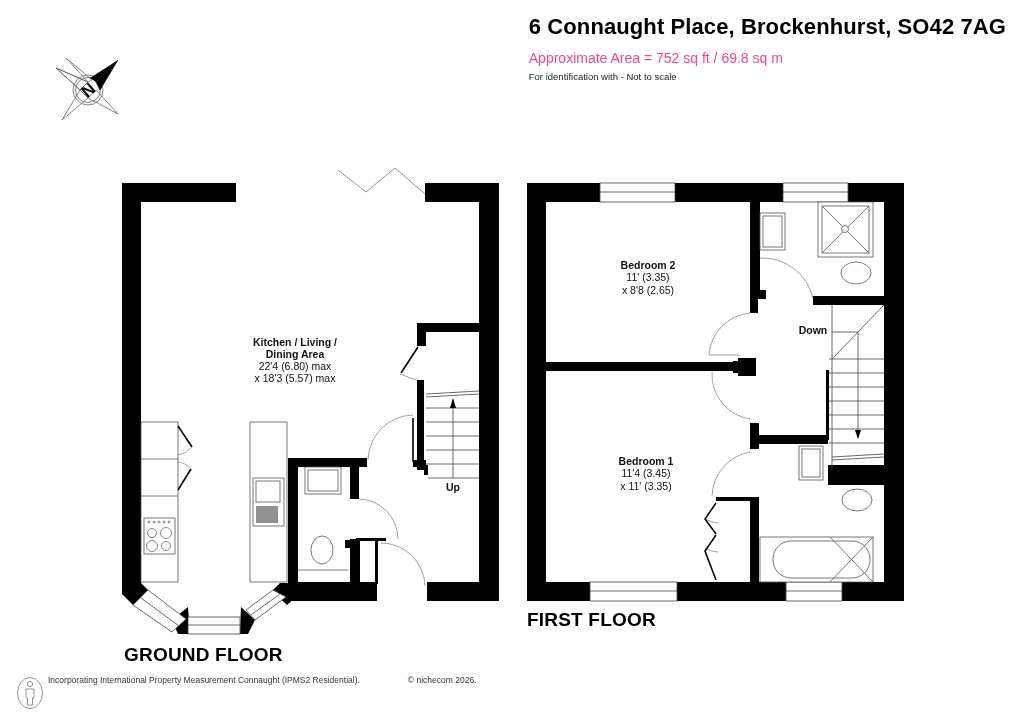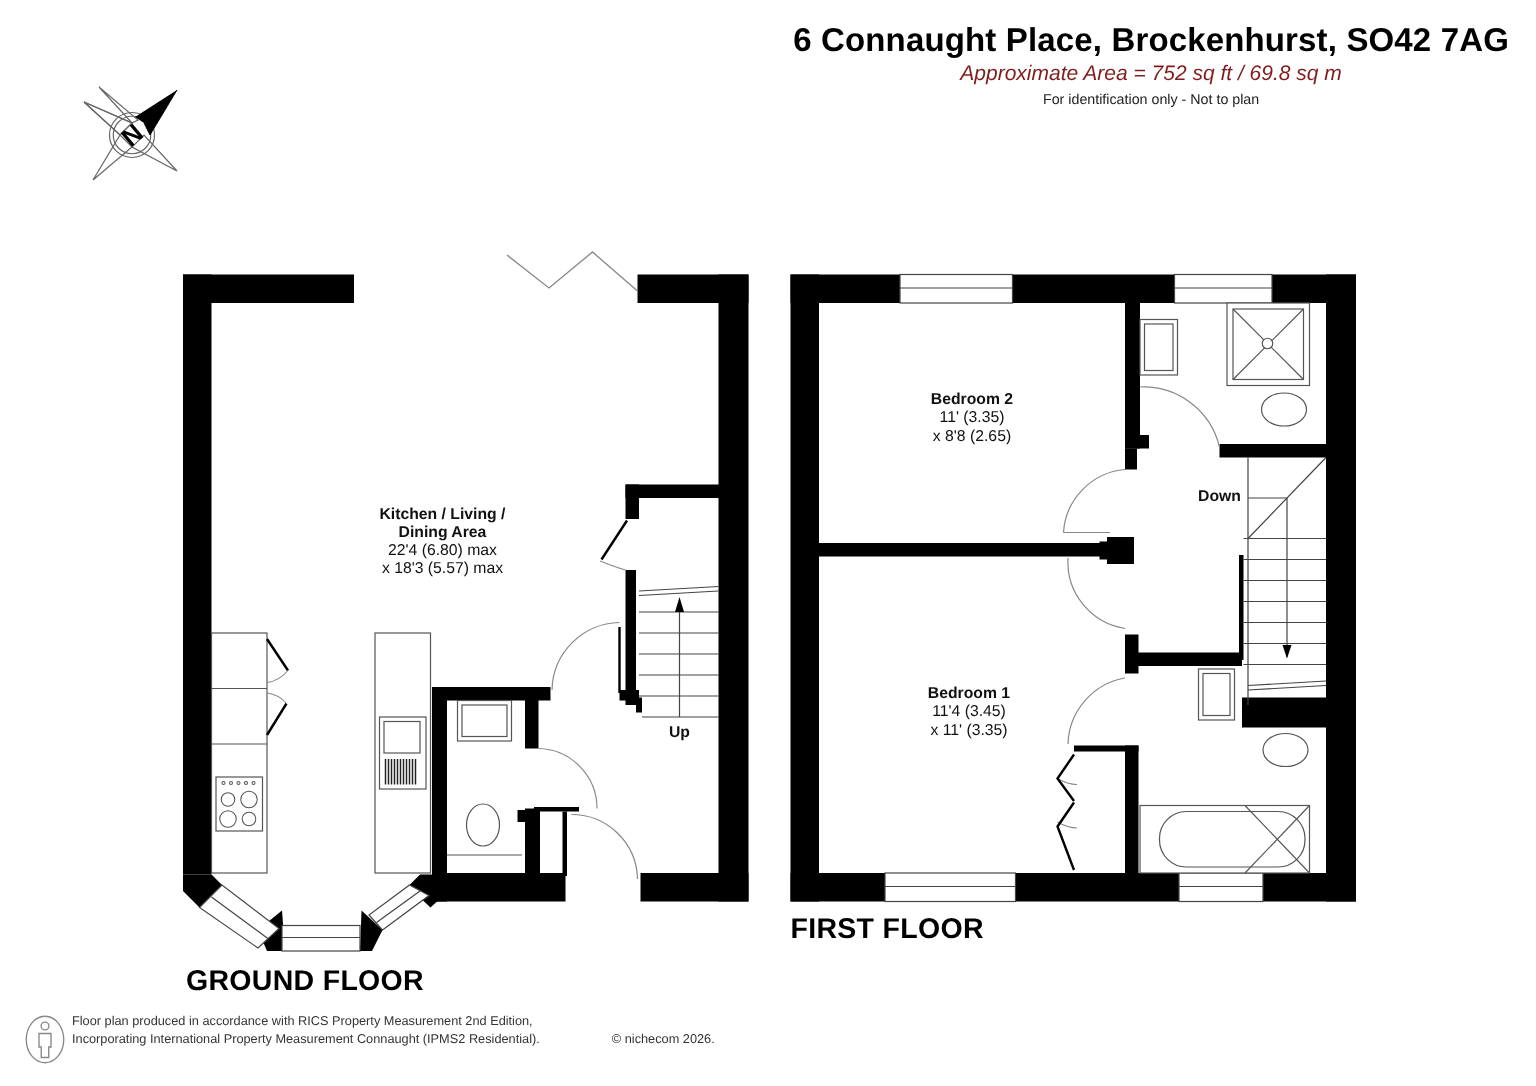--- a/index.html
+++ b/index.html
@@ -1,37 +1,37 @@
 <!DOCTYPE html>
 <html><head>
   <meta charset="utf-8">
   <style>
     html, body { margin: 0; padding: 0; background: #ffffff; }
     body { width: 1024px; height: 724px; position: relative; overflow: hidden; font-family: "Liberation Sans", sans-serif; color: #000; }
-    .header { position: absolute; right: 18px; top: 14px; text-align: center; }
+    .header { position: absolute; right: 18px; top: 14px; text-align: left; }
     .title { font-size: 22px; font-weight: bold; letter-spacing: 0.1px; line-height: 26px; }
-    .area { font-size: 14px; margin-top: 0; line-height: 16px; color: #7f1d1d; font-style: italic; }
+    .area { font-size: 14px; margin-top: 10px; line-height: 16px; color: #ec4899; }
     .disclaimer { font-size: 9.5px; margin-top: 5px; color: #222; }
     svg.plan { position: absolute; left: 0; top: 0; }
     .room-label { font-family: "Liberation Sans", sans-serif; font-size: 10.5px; text-anchor: middle; fill: #111; }
     .room-name { font-weight: bold; }
     .floor-label { position: absolute; font-size: 19px; font-weight: bold; letter-spacing: 0.2px; }
     .footer { position: absolute; left: 48px; top: 675px; font-size: 8.5px; line-height: 11.5px; color: #333; }
     .footer .row { white-space: nowrap; }
     .footer .copy { margin-left: 12px; padding-left: 36px; }
     .person-icon { position: absolute; left: 16px; top: 676px; width: 28px; height: 34px; }
     .compass { position: absolute; left: 52px; top: 54px; width: 72px; height: 72px; }
   </style>
 </head>
 <body>
 
 <div class="header">
   <div class="title">6 Connaught Place, Brockenhurst, SO42 7AG</div>
   <div class="area">Approximate Area = 752 sq ft / 69.8 sq m</div>
-  <div class="disclaimer">For identification only - Not to plan</div>
+  <div class="disclaimer">For identification with - Not to scale</div>
 </div>
 
 <svg class="compass" viewBox="0 0 72 72">
   <g stroke="#666" stroke-width="0.8" fill="none">
     <polygon points="4,14 36,28 28,36"></polygon>
     <polygon points="4,14 28,36 36,28"></polygon>
     <polygon points="10,66 28,36 36,44"></polygon>
     <polygon points="66,60 44,36 36,44"></polygon>
     <polygon points="14,4 36,28 40,26"></polygon>
     <circle cx="36" cy="36" r="15"></circle>
@@ -287,17 +287,16 @@
 
 <div class="floor-label" style="left:124px; top:644px;text-align:right;">GROUND FLOOR</div>
 <div class="floor-label" style="left:527px; top:609px;">FIRST FLOOR</div>
 
 <svg class="person-icon" viewBox="0 0 28 34">
   <ellipse cx="14" cy="17" rx="12.5" ry="15.5" fill="none" stroke="#888" stroke-width="0.9"></ellipse>
   <circle cx="14" cy="8" r="2.6" fill="none" stroke="#888" stroke-width="0.9"></circle>
   <path d="M10,13 h8 v9 h-1.5 v7 h-5 v-7 h-1.5 z" fill="none" stroke="#888" stroke-width="0.9"></path>
 </svg>
 <div class="footer">
-  <div class="row">Floor plan produced in accordance with RICS Property Measurement 2nd Edition,</div>
   <div class="row">
     <span>Incorporating International Property Measurement Connaught (IPMS2 Residential).</span><span class="copy">© nichecom 2026.</span>
   </div>
 </div>
 
 </body></html>

